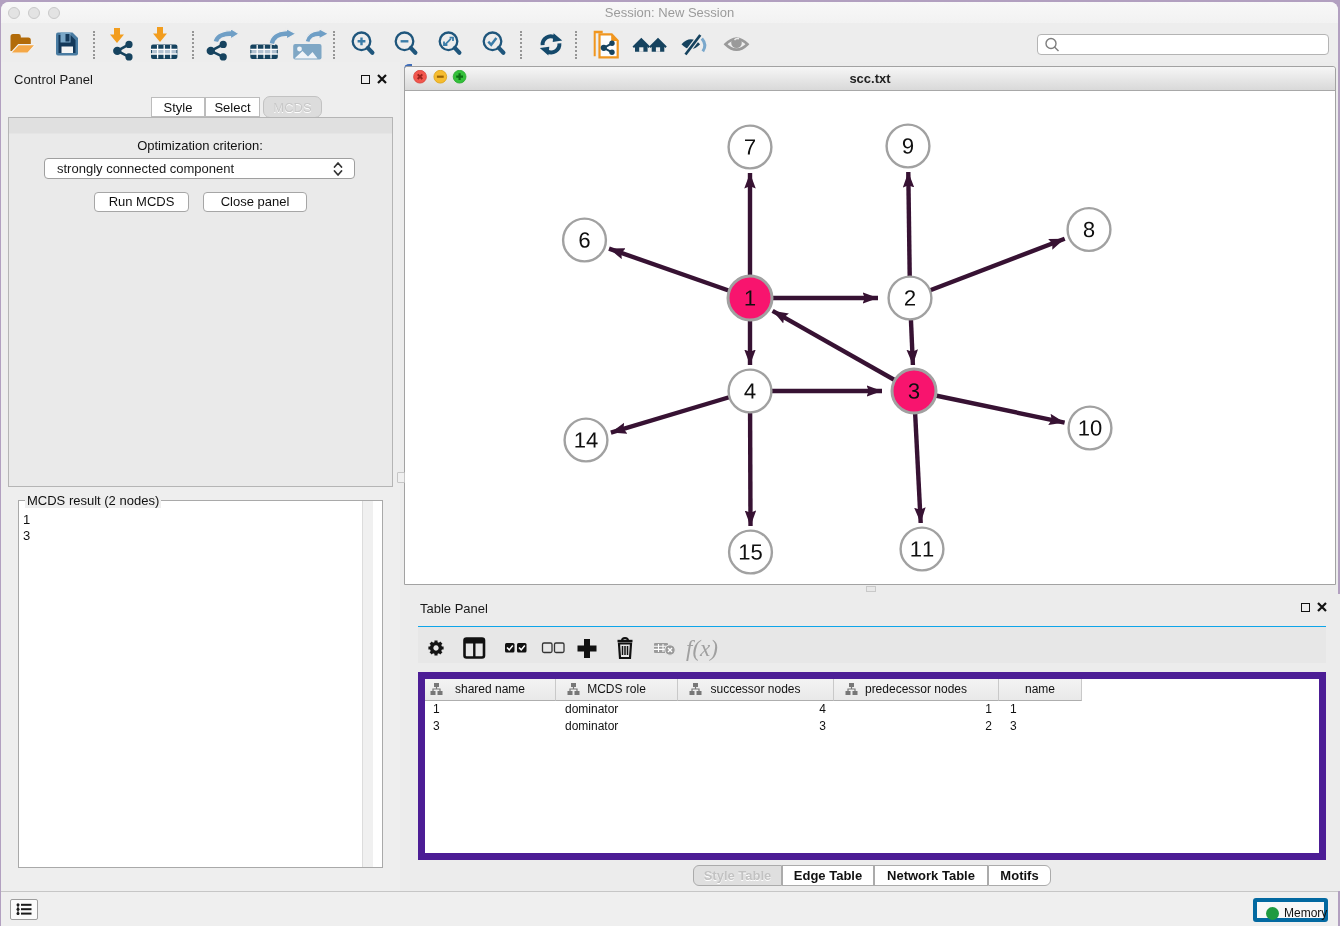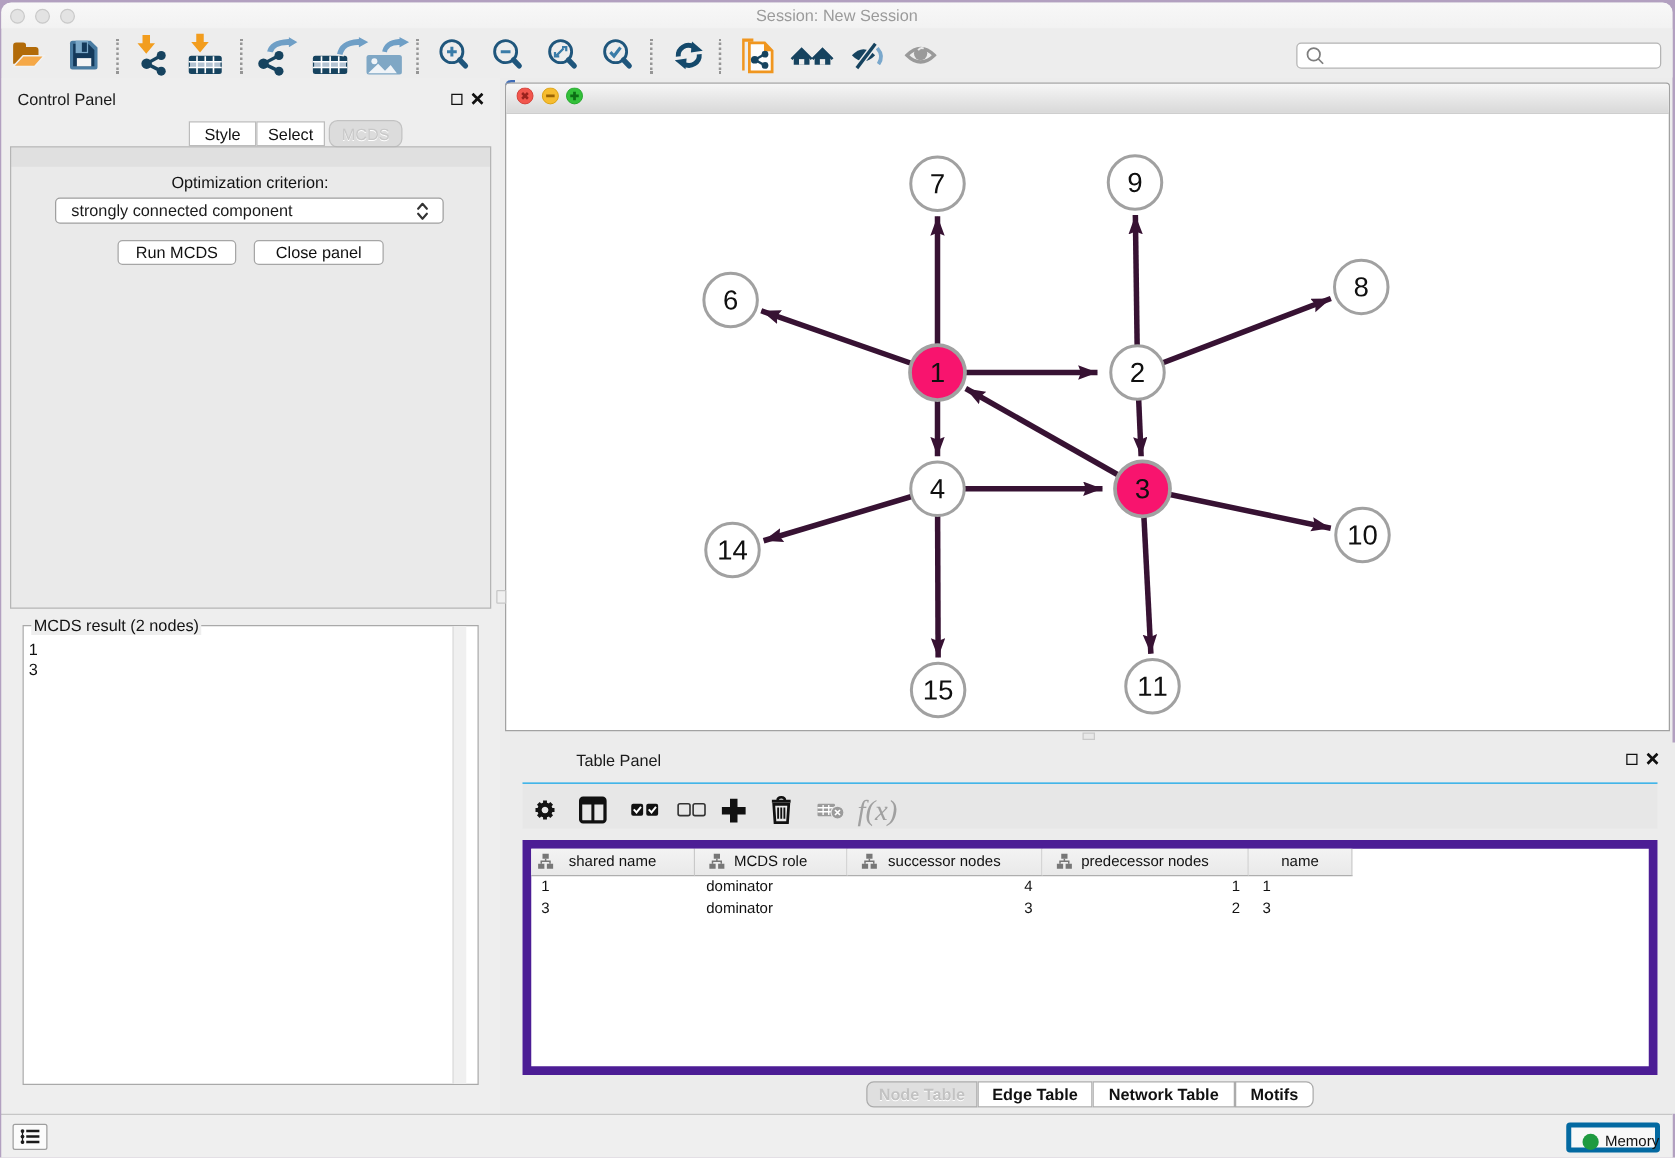--- a/index.html
+++ b/index.html
@@ -47,21 +47,21 @@
   
   #net{position:absolute;left:404px;top:66px;width:932px;height:519px;box-sizing:border-box;
      background:#fff;border:1px solid #a2a2a2;border-radius:3px 3px 0 0;}
   #nettitle{position:absolute;left:0;top:0;width:100%;height:24px;box-sizing:border-box;
      background:linear-gradient(#f6f6f6,#d9d9d9);border-bottom:1px solid #a8a8a8;
      border-radius:3px 3px 0 0;}
   #netname{position:absolute;top:4px;left:0;width:100%;text-align:center;font-size:13px;
       font-weight:bold;color:#222;}
   
   #tp{position:absolute;left:404px;top:594px;width:936px;height:297px;background:#ececec;}
-  #tphead{position:absolute;left:16px;top:7px;font-size:13px;color:#1a1a1a;margin-left:41px;}
+  #tphead{position:absolute;left:16px;top:7px;font-size:13px;color:#1a1a1a;}
   #tptools{position:absolute;left:14px;top:32px;width:908px;height:36px;
       background:#e7e7e7;border-top:1px solid #0ea5e9;}
   #ttable{position:absolute;left:14px;top:78px;width:908px;height:188px;box-sizing:border-box;
       background:#fff;border:7px solid #4c1d95;}
   .th{position:absolute;top:0;height:22px;box-sizing:border-box;
       background:linear-gradient(#f3f3f3,#e9e9e9);border-right:1px solid #c9c9c9;
       border-bottom:1px solid #aeaeae;font-size:12px;color:#111;text-align:center;
       line-height:21px;}
   .td{position:absolute;font-size:12px;color:#111;height:18px;line-height:18px;}
   .btab{position:absolute;top:271px;height:21px;box-sizing:border-box;background:#fff;
@@ -247,20 +247,21 @@
 <div id="net">
   <div id="nettitle">
     <svg class="abs" style="left:8px;top:3px;" width="56" height="14" viewBox="0 0 56 14">
       <circle cx="7" cy="6.7" r="6.4" fill="#f2564d" stroke="#d4423b" stroke-width="0.8"></circle>
       <path d="M4.7,4.4 l4.6,4.6 M9.3,4.4 l-4.6,4.6" stroke="#9b221d" stroke-width="2"></path>
       <circle cx="27.3" cy="6.7" r="6.4" fill="#f6bc2f" stroke="#dba213" stroke-width="0.8"></circle>
       <path d="M23.9,6.7 h6.8" stroke="#9a6404" stroke-width="2.2"></path>
       <circle cx="46.6" cy="6.7" r="6.4" fill="#33c03a" stroke="#27a82f" stroke-width="0.8"></circle>
       <path d="M43.2,6.7 h6.8 M46.6,3.3 v6.8" stroke="#0c6e15" stroke-width="2.2"></path>
     </svg>
+    <div id="netname">scc.txt</div>
   </div>
   <div id="graph" style="position:absolute;left:0;top:24px;width:930px;height:493px;">
   <svg width="930" height="493" viewBox="405 90 930 493">
     <defs>
       <marker id="arr" markerUnits="userSpaceOnUse" markerWidth="17" markerHeight="12" refX="15.5" refY="5.75" orient="auto">
         <path d="M0,0 L15.5,5.75 L0,11.5 L2.3,5.75 z" fill="#371233"></path>
       </marker>
     </defs>
     <g stroke="#371233" stroke-width="4.4" marker-end="url(#arr)">
       <line x1="750" y1="297" x2="750" y2="172"></line>
@@ -381,21 +382,21 @@
     <div class="td" style="left:140px;top:21px;">dominator</div>
     <div class="td" style="left:253px;top:21px;width:148px;text-align:right;">4</div>
     <div class="td" style="left:409px;top:21px;width:158px;text-align:right;">1</div>
     <div class="td" style="left:585px;top:21px;">1</div>
     <div class="td" style="left:8px;top:38px;">3</div>
     <div class="td" style="left:140px;top:38px;">dominator</div>
     <div class="td" style="left:253px;top:38px;width:148px;text-align:right;">3</div>
     <div class="td" style="left:409px;top:38px;width:158px;text-align:right;">2</div>
     <div class="td" style="left:585px;top:38px;">3</div>
   </div>
-  <div class="btab" style="left:289px;width:89px;background:#dfdfdf;color:#c2c2c2;text-shadow:0 1px 0 #fff;border-radius:6px 0 0 6px;">Node Table</div>
+  <div class="btab" style="left:289px;width:89px;background:#dfdfdf;color:#c2c2c2;text-shadow:0 1px 0 #fff;border-radius:6px 0 0 6px;">Style Table</div>
   <div class="btab" style="left:378px;width:92px;text-align:center;">Edge Table</div>
   <div class="btab" style="left:470px;width:114px;">Network Table</div>
   <div class="btab" style="left:584px;width:63px;border-radius:0 6px 6px 0;">Motifs</div>
 </div>
 
 <div class="abs" style="left:397px;top:472px;width:8px;height:11px;background:#f0f0f0;border:1px solid #c6c6c6;box-sizing:border-box;border-radius:1px;"></div>
 <div class="abs" style="left:866px;top:586px;width:10px;height:6px;background:#e8e8e8;border:1px solid #c9c9c9;box-sizing:border-box;"></div>
 <div class="abs" style="left:0;top:23px;width:1px;height:903px;background:#b2a0c0;z-index:50;"></div>
 <div id="status">
   <div id="listb">

